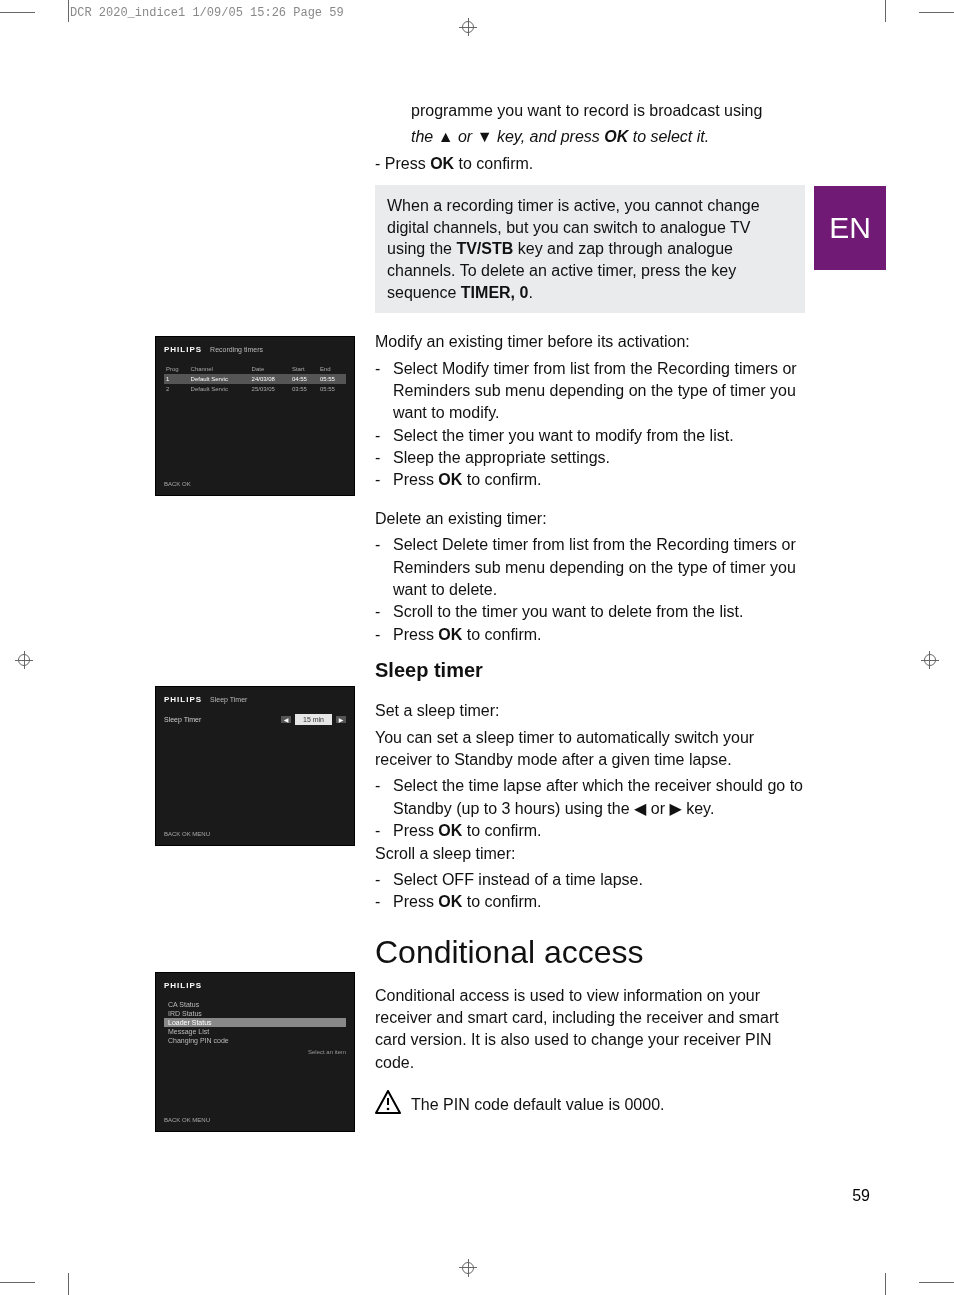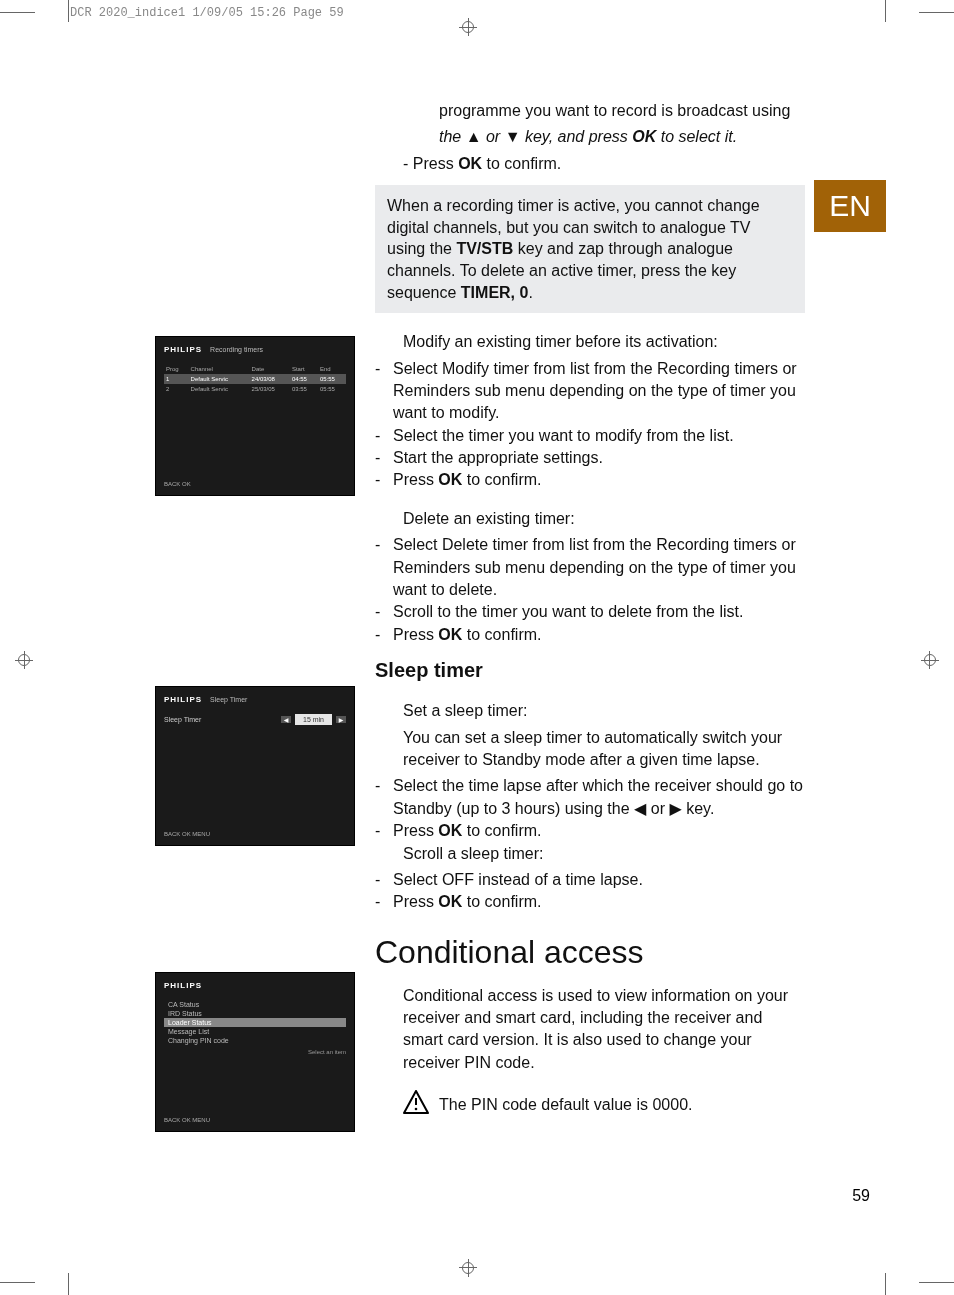--- a/index.html
+++ b/index.html
@@ -21,42 +21,42 @@
   }
   .crop-h { position: absolute; background: #666; height: 1px; }
   .crop-v { position: absolute; background: #666; width: 1px; }
   .crop-circle { position:absolute; width:12px; height:12px; border:1px solid #666; border-radius:50%; background:#fff; }
   .reg-cross-h { position:absolute; width:18px; height:1px; background:#666; }
   .reg-cross-v { position:absolute; width:1px; height:18px; background:#666; }
 
   .en-tab {
     position: absolute;
     right: 68px;
-    top: 180px;
+    top: 186px;
     width: 72px;
-    height: 52px;
-    background: #a16207;
+    height: 84px;
+    background: #701a75;
     color: #fff;
     font-size: 30px;
     font-weight: 300;
     display: flex;
     align-items: center;
     justify-content: center;
   }
 
   .main {
     position: absolute;
     left: 375px;
     top: 100px;
     width: 430px;
     font-size: 16px;
     line-height: 1.4;
     color: #111;
   }
-  .main p { margin-bottom: 4px; margin-left: 28px; }
+  .main p { margin-bottom: 4px; }
 
   .note-box {
     background: #eaebed;
     padding: 10px 12px;
     margin: 10px 0 18px 0;
     font-size: 16px;
     line-height: 1.35;
   }
 
   .bullet-list { list-style: none; padding-left: 0; }
@@ -169,21 +169,21 @@
     <li>
         <span class="dash">-</span>
         <span class="txt">Select Modify timer from list from the Recording timers or Reminders sub menu depending on the type of timer you want to modify.</span>
       </li>
     <li>
         <span class="dash">-</span>
         <span class="txt">Select the timer you want to modify from the list.</span>
       </li>
     <li>
         <span class="dash">-</span>
-        <span class="txt">Start the appropriate settings.</span>
+        <span class="txt">Sleep the appropriate settings.</span>
       </li>
     <li>
         <span class="dash">-</span>
         <span class="txt">
       <span>Press </span><b>OK</b><span> to confirm.</span>
     </span>
       </li>
   </ul>
 
   <p style="margin-top:16px;">Delete an existing timer:</p>

